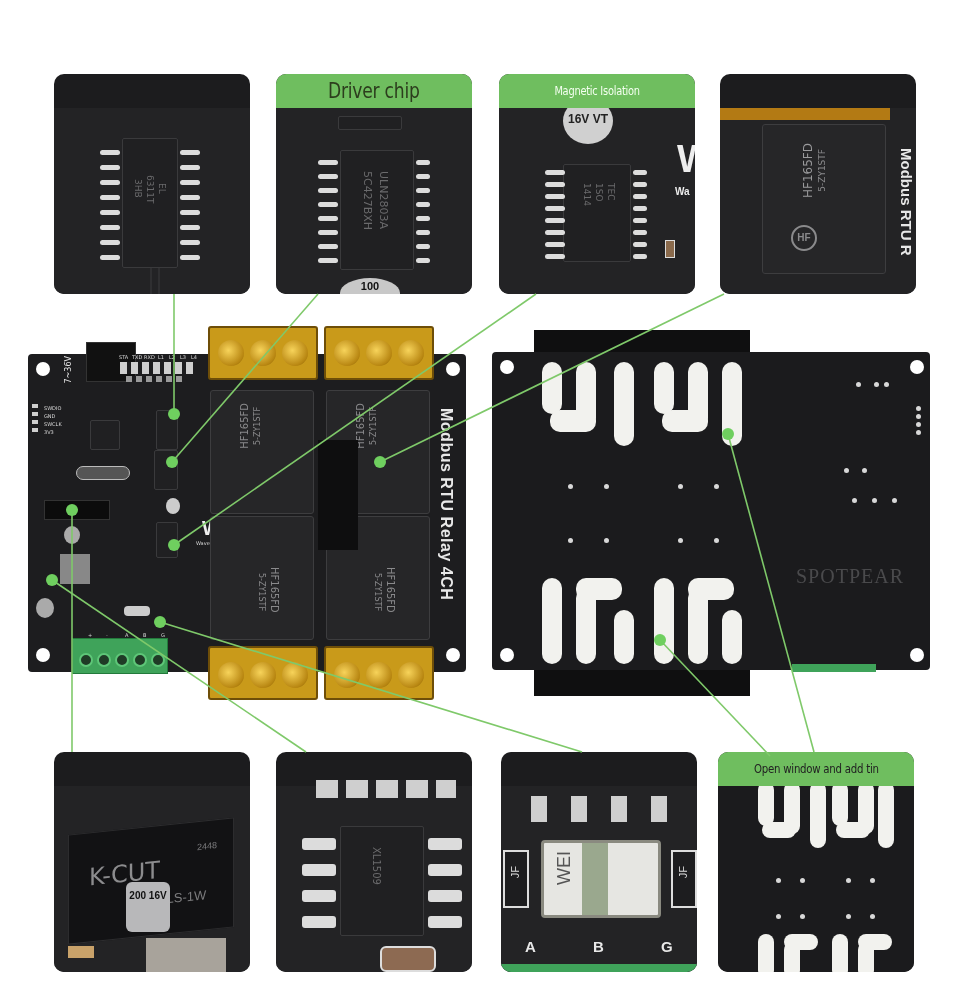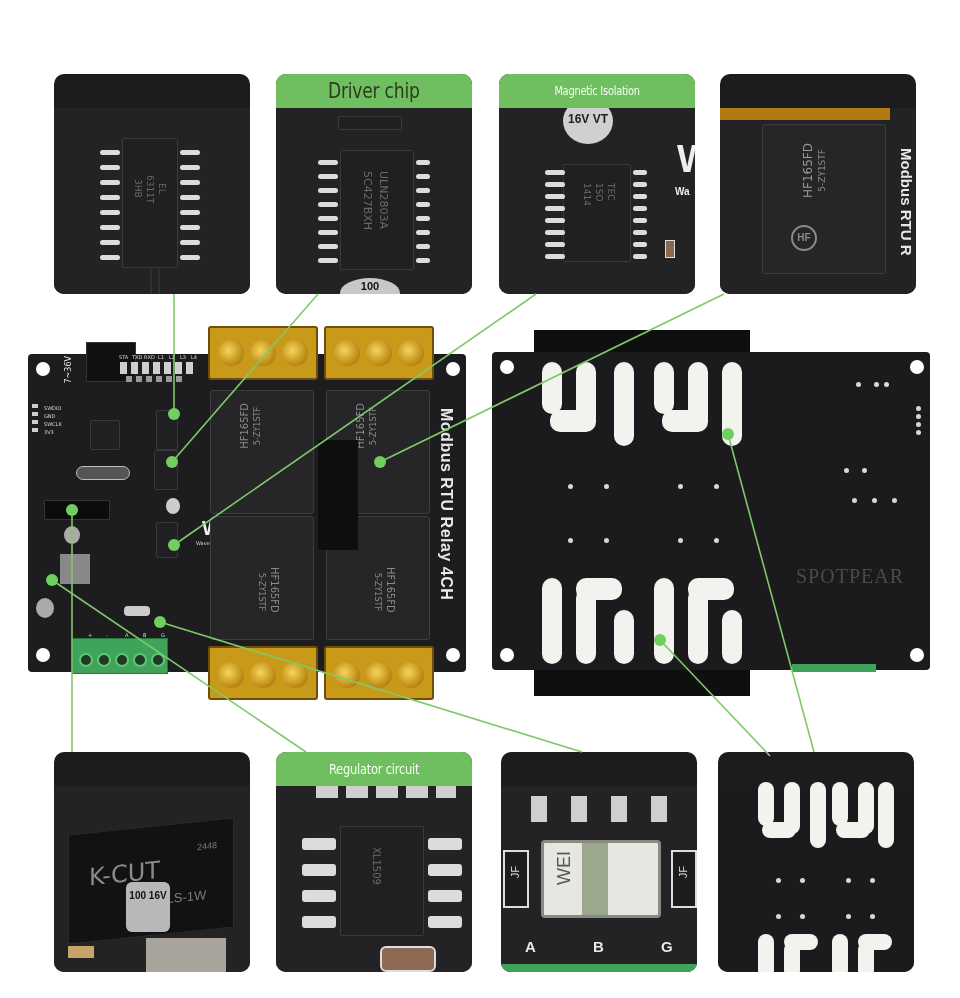--- a/index.html
+++ b/index.html
@@ -319,30 +319,27 @@
 </div>
 <div class="watermark">SPOTPEAR</div>
 
 <div class="panel" style="left:54px; top:752px;">
   <div class="panel-body">
     <div style="position:absolute; left:14px; top:40px; width:166px; height:110px; background:#121214; border:1px solid #2c2c2e; transform:skewY(-6deg);">
       <span style="position:absolute; left:20px; top:30px; color:#8c8c8e; font-size:24px; font-family:'DejaVu Sans',sans-serif;">K-CUT</span>
       <span style="position:absolute; left:128px; top:20px; color:#7a7a7c; font-size:9px;">2448</span>
       <span style="position:absolute; left:60px; top:66px; color:#7a7a7c; font-size:13px;">B0505LS-1W</span>
     </div>
-    <div style="position:absolute; left:72px; top:96px; width:44px; height:50px; background:#b8b8ba; border-radius:6px; color:#111; font-size:10px; font-weight:bold; text-align:center; padding-top:8px;">100 16V</div>
+    <div style="position:absolute; left:72px; top:96px; width:44px; height:50px; background:#b8b8ba; border-radius:6px; color:#111; font-size:10px; font-weight:bold; text-align:center; padding-top:8px;">200 16V</div>
     <div style="position:absolute; left:92px; top:152px; width:80px; height:40px; background:#a8a39b;"></div>
     <div style="position:absolute; left:14px; top:160px; width:26px; height:12px; background:#c9a26a;"></div>
   </div>
 </div>
 
 <div class="panel" style="left:276px; top:752px;">
-  <div class="panel-header">
-    <span class="hdr-small-white" style="font-size:14px;">Regulator circuit</span>
-  </div>
   <div class="panel-body">
     <div style="position:absolute; left:40px; top:-6px; width:140px; height:18px; background:repeating-linear-gradient(90deg,#cfcfcf 0 22px,#232325 22px 30px);"></div>
     <div class="chip" style="left:64px; top:40px; width:84px; height:110px;">
       <span class="chip-text" style="left:30px; top:20px; font-size:10px;">XL1509</span>
     </div>
     <div class="pin" style="left:26px; top:52px; width:34px; height:12px;"></div>
     <div class="pin" style="left:26px; top:78px; width:34px; height:12px;"></div>
     <div class="pin" style="left:26px; top:104px; width:34px; height:12px;"></div>
     <div class="pin" style="left:26px; top:130px; width:34px; height:12px;"></div>
     <div class="pin" style="left:152px; top:52px; width:34px; height:12px;"></div>
@@ -367,20 +364,23 @@
         <span style="position:absolute; left:4px; top:14px; writing-mode:vertical-rl; transform:rotate(180deg); color:#ddd; font-size:11px;">JF</span>
       </div>
     <span class="abg" style="left:24px; top:152px;">A</span>
     <span class="abg" style="left:92px; top:152px;">B</span>
     <span class="abg" style="left:160px; top:152px;">G</span>
     <div style="position:absolute; left:0; top:178px; width:196px; height:8px; background:#3fa35a;"></div>
   </div>
 </div>
 
 <div class="panel" style="left:718px; top:752px;">
+  <div class="panel-header">
+    <span class="hdr-wrap">Open window and add tin</span>
+  </div>
   <div class="panel-body" style="background:#1b1b1d;">
     <div class="pad" style="left:40px; top:-4px; width:16px; height:44px;"></div>
     <div class="pad" style="left:44px; top:36px; width:34px; height:16px;"></div>
     <div class="pad" style="left:66px; top:-4px; width:16px; height:52px;"></div>
     <div class="pad" style="left:92px; top:-4px; width:16px; height:66px;"></div>
     <div class="pad" style="left:114px; top:-4px; width:16px; height:44px;"></div>
     <div class="pad" style="left:118px; top:36px; width:34px; height:16px;"></div>
     <div class="pad" style="left:140px; top:-4px; width:16px; height:52px;"></div>
     <div class="pad" style="left:160px; top:-4px; width:16px; height:66px;"></div>
     <div class="dot" style="left:58px; top:92px;"></div>

